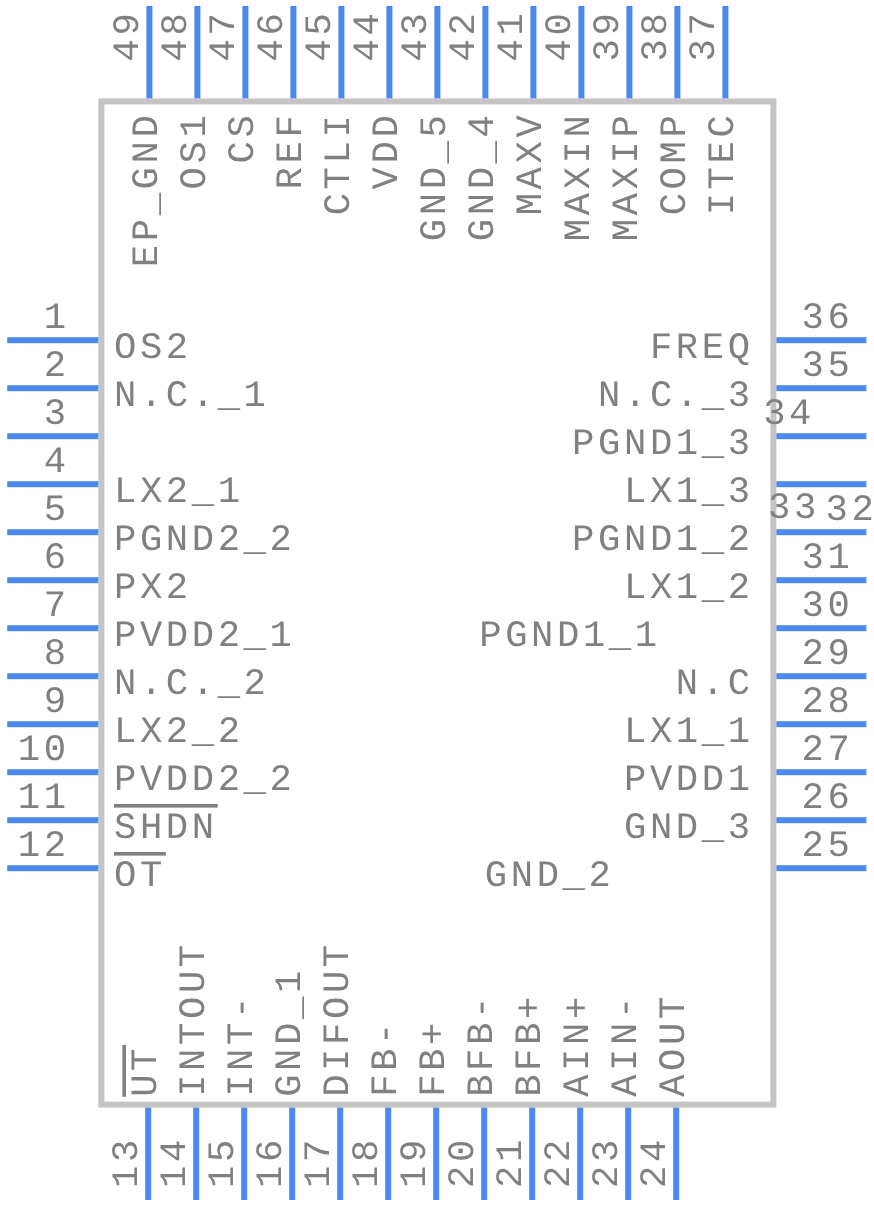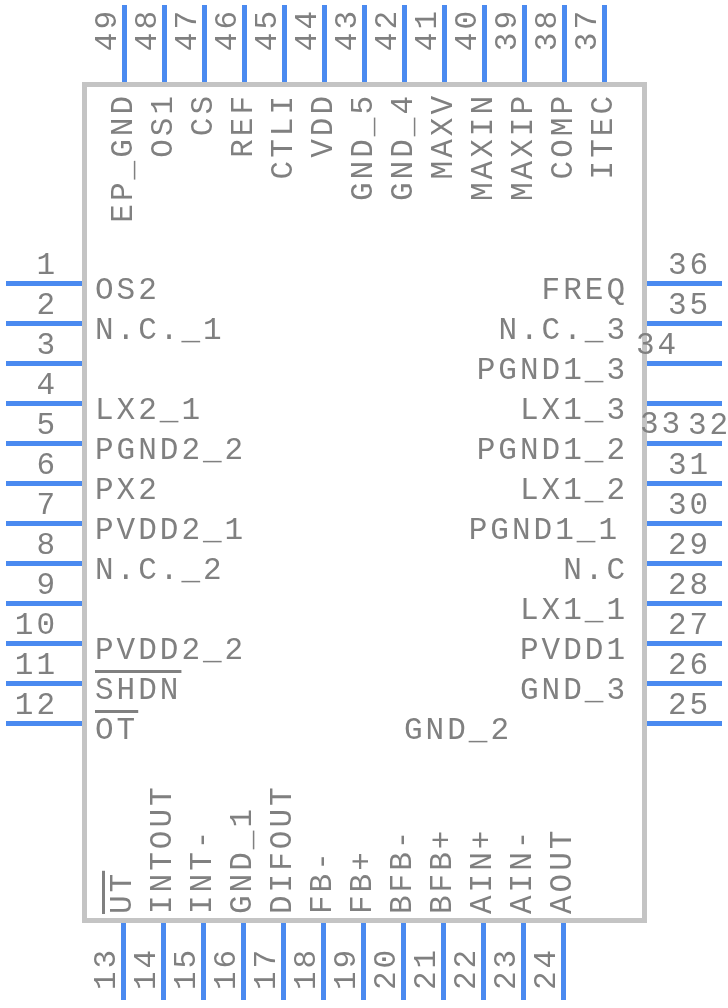--- a/index.html
+++ b/index.html
@@ -138,20 +138,21 @@
     <div class="h r" style="left: -42px; width: 100px; top: 451px;">6</div>
     <div class="h" style="left: 95px; top: 476px;">PX2</div>
     <div class="pline" style="left: 6px; top: 521px; width: 76px; height: 5px; background: rgb(74, 138, 240);"></div>
     <div class="h r" style="left: -42px; width: 100px; top: 491px;">7</div>
     <div class="h" style="left: 95px; top: 516px;">PVDD2_1</div>
     <div class="pline" style="left: 6px; top: 561px; width: 76px; height: 5px; background: rgb(74, 138, 240);"></div>
     <div class="h r" style="left: -42px; width: 100px; top: 531px;">8</div>
     <div class="h" style="left: 95px; top: 556px;">N.C._2</div>
     <div class="pline" style="left: 6px; top: 601px; width: 76px; height: 5px; background: rgb(74, 138, 240);"></div>
     <div class="h r" style="left: -42px; width: 100px; top: 571px;">9</div>
+    <div class="h" style="left: 95px; top: 596px;">LX2_2</div>
     <div class="pline" style="left: 6px; top: 641px; width: 76px; height: 5px; background: rgb(74, 138, 240);"></div>
     <div class="h r" style="left: -42px; width: 100px; top: 611px;">10</div>
     <div class="h" style="left: 95px; top: 636px;">PVDD2_2</div>
     <div class="pline" style="left: 6px; top: 681px; width: 76px; height: 5px; background: rgb(74, 138, 240);"></div>
     <div class="h r" style="left: -42px; width: 100px; top: 651px;">11</div>
     <div class="h ol" style="left: 95px; top: 676px;">SHDN</div>
     <div class="pline" style="left: 6px; top: 721px; width: 76px; height: 5px; background: rgb(74, 138, 240);"></div>
     <div class="h r" style="left: -42px; width: 100px; top: 691px;">12</div>
     <div class="h ol" style="left: 95px; top: 716px;">OT</div>
     <div class="pline" style="left: 647px; top: 281px; width: 75px; height: 5px; background: rgb(74, 138, 240);"></div>
@@ -167,21 +168,21 @@
     <div class="h" style="left: 640px; top: 371px; margin-top: 39px;">33</div>
     <div class="h r" style="left: 288px; width: 340px; top: 396px;">LX1_3</div>
     <div class="pline" style="left: 647px; top: 441px; width: 75px; height: 5px; background: rgb(74, 138, 240);"></div>
     <div class="h" style="left: 668px; top: 411px; margin-left: 20px;">32</div>
     <div class="h r" style="left: 288px; width: 340px; top: 436px;">PGND1_2</div>
     <div class="pline" style="left: 647px; top: 481px; width: 75px; height: 5px; background: rgb(74, 138, 240);"></div>
     <div class="h" style="left: 668px; top: 451px;">31</div>
     <div class="h r" style="left: 288px; width: 340px; top: 476px; text-align: right;">LX1_2</div>
     <div class="pline" style="left: 647px; top: 521px; width: 75px; height: 5px; background: rgb(74, 138, 240);"></div>
     <div class="h" style="left: 668px; top: 491px;">30</div>
-    <div class="h r" style="left: 280px; width: 340px; top: 516px;">PGND1_1</div>
+    <div class="h r" style="left: 305px; width: 340px; top: 516px; text-align: center;">PGND1_1</div>
     <div class="pline" style="left: 647px; top: 561px; width: 75px; height: 5px; background: rgb(74, 138, 240);"></div>
     <div class="h" style="left: 668px; top: 531px;">29</div>
     <div class="h r" style="left: 288px; width: 340px; top: 556px;">N.C</div>
     <div class="pline" style="left: 647px; top: 601px; width: 75px; height: 5px; background: rgb(74, 138, 240);"></div>
     <div class="h" style="left: 668px; top: 571px;">28</div>
     <div class="h r" style="left: 288px; width: 340px; top: 596px;">LX1_1</div>
     <div class="pline" style="left: 647px; top: 641px; width: 75px; height: 5px; background: rgb(74, 138, 240);"></div>
     <div class="h" style="left: 668px; top: 611px;">27</div>
     <div class="h r" style="left: 288px; width: 340px; top: 636px;">PVDD1</div>
     <div class="pline" style="left: 647px; top: 681px; width: 75px; height: 5px; background: rgb(74, 138, 240);"></div>

